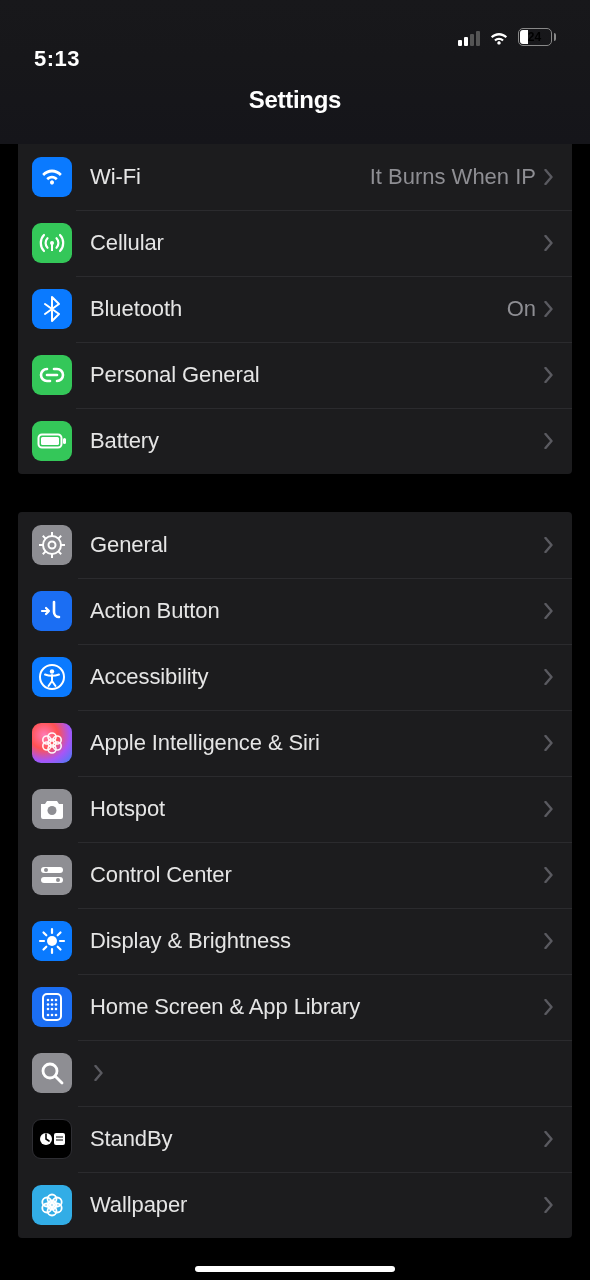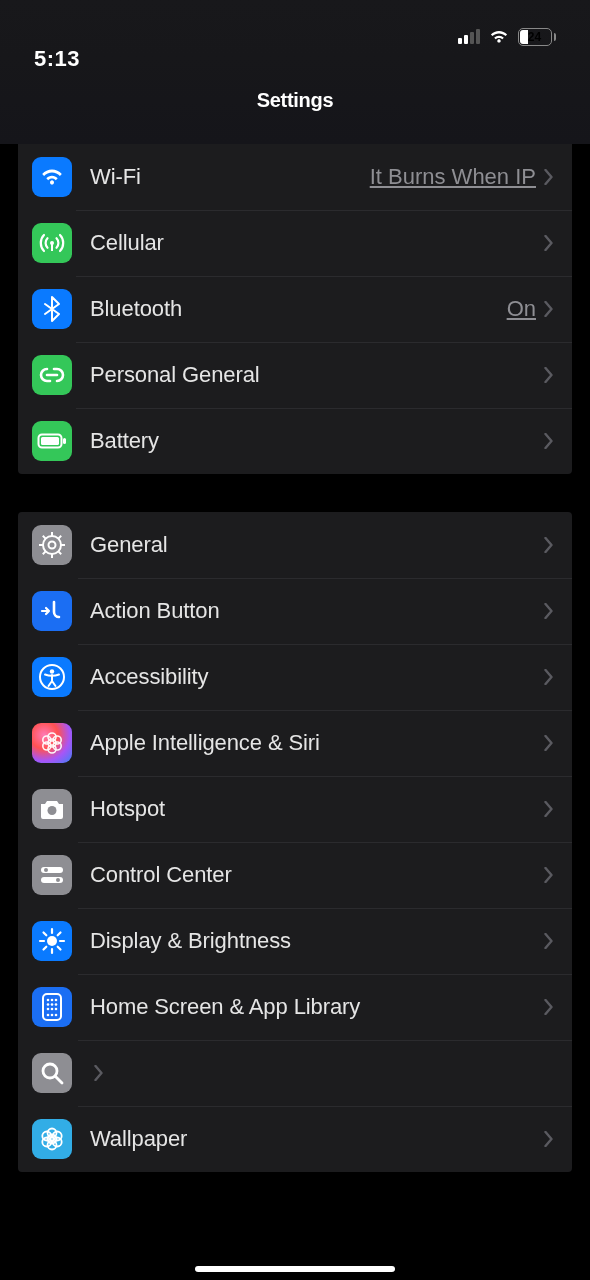--- a/index.html
+++ b/index.html
@@ -22,21 +22,21 @@
     background: linear-gradient(#18181b, #17171a);
   }
   .status-time {
     font-size: 22px;
     font-weight: 600;
     letter-spacing: 0.5px;
     margin-top: 44px;
   }
   .status-right {
     display: flex;
-    align-items: flex-start;
+    align-items: flex-end;
     gap: 8px;
   }
   .signal-bars { display: flex; align-items: flex-end; gap: 2px; height: 16px; }
   .signal-bars span {
     width: 4px; background: #555; border-radius: 1px;
   }
   .signal-bars span.on { background: #fff; }
   .signal-bars span:nth-child(1){height:6px;}
   .signal-bars span:nth-child(2){height:9px;}
   .signal-bars span:nth-child(3){height:12px;}
@@ -62,21 +62,21 @@
   .battery-cap{
     width:2.5px; height:8px; background:#888; border-radius:0 2px 2px 0; margin-left:2px;
   }
 
   .title-bar {
     height: 88px;
     background: linear-gradient(#17171a, #15151a);
     display:flex; align-items:center; justify-content:center;
   }
   .title-bar h1 {
-    font-size: 20px;
+    font-size: 24px;
     font-weight: 700;
     letter-spacing: -0.3px;
   }
 
   .content {
     background: #000;
     padding-bottom: 40px;
   }
 
   .group {
@@ -118,21 +118,20 @@
     font-size: 22px;
     font-weight: 400;
     color: #e5e5e5;
     flex: 1 1 auto;
     letter-spacing: -0.1px;
   }
   .row-value {
     font-size: 22px;
     color: #8e8e93;
     margin-right: 4px;
-    text-decoration: underline;
   }
   .chevron {
     width: 18px;
     flex: 0 0 18px;
     display:flex; align-items:center; justify-content:center;
     color:#5a5a60;
   }
 
   .home-indicator {
     position:absolute; bottom:8px; left:50%;
@@ -433,20 +432,37 @@
           <line x1="16.5" y1="16.5" x2="23" y2="23" stroke="#fff" stroke-width="2.8" stroke-linecap="round"></line>
         </svg>
       </div>
       <div class="chevron">
           <svg width="10" height="16" viewBox="0 0 10 16">
             <path d="M1.5 1l6 7-6 7" stroke="#5a5a60" stroke-width="2.4" fill="none" stroke-linecap="round" stroke-linejoin="round"></path>
           </svg>
         </div>
     </div>
 
+    <div class="row">
+      <div class="icon-box bg-black">
+        <svg width="30" height="20" viewBox="0 0 30 20">
+          <circle cx="9" cy="10" r="6" fill="#fff"></circle>
+          <path d="M9 5v5l3 2" stroke="#000" stroke-width="1.6" fill="none" stroke-linecap="round"></path>
+          <rect x="17" y="4" width="11" height="12" rx="2" fill="#fff"></rect>
+          <line x1="19" y1="8" x2="26" y2="8" stroke="#000" stroke-width="1.2"></line>
+          <line x1="19" y1="11" x2="26" y2="11" stroke="#000" stroke-width="1.2"></line>
+        </svg>
+      </div>
+      <div class="row-label">StandBy</div>
+      <div class="chevron">
+          <svg width="10" height="16" viewBox="0 0 10 16">
+            <path d="M1.5 1l6 7-6 7" stroke="#5a5a60" stroke-width="2.4" fill="none" stroke-linecap="round" stroke-linejoin="round"></path>
+          </svg>
+        </div>
+    </div>
 
     <div class="row">
       <div class="icon-box bg-cyan">
         <svg width="28" height="28" viewBox="0 0 28 28">
           <g stroke="#fff" stroke-width="1.8" fill="none">
             <circle cx="14" cy="14" r="4.5"></circle>
             <circle cx="14" cy="8" r="4.5"></circle>
             <circle cx="14" cy="20" r="4.5"></circle>
             <circle cx="8.8" cy="11" r="4.5"></circle>
             <circle cx="19.2" cy="11" r="4.5"></circle>

